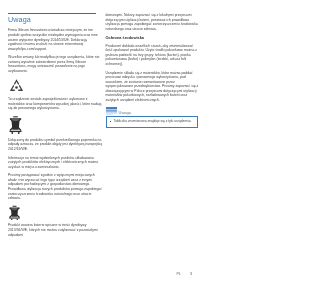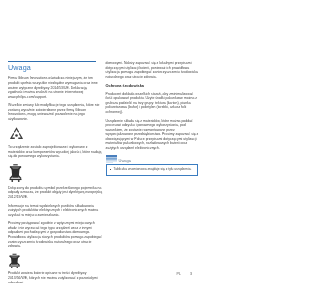--- a/index.html
+++ b/index.html
@@ -30,21 +30,20 @@
     top: 0;
     right: 0;
     bottom: 0;
     display: flex;
     gap: 0;
   }
 
   .col {
     width: 95px;
     position: relative;
-    margin-top: 48px;
   }
   .col-left  { margin-left: 8px; }
   .col-right { margin-left: 3px; }
 
   
   .rule {
     height: 1px;
     background: #2e6fb0;
     margin: 0 0 1.5px 0;
     width: 88px;

